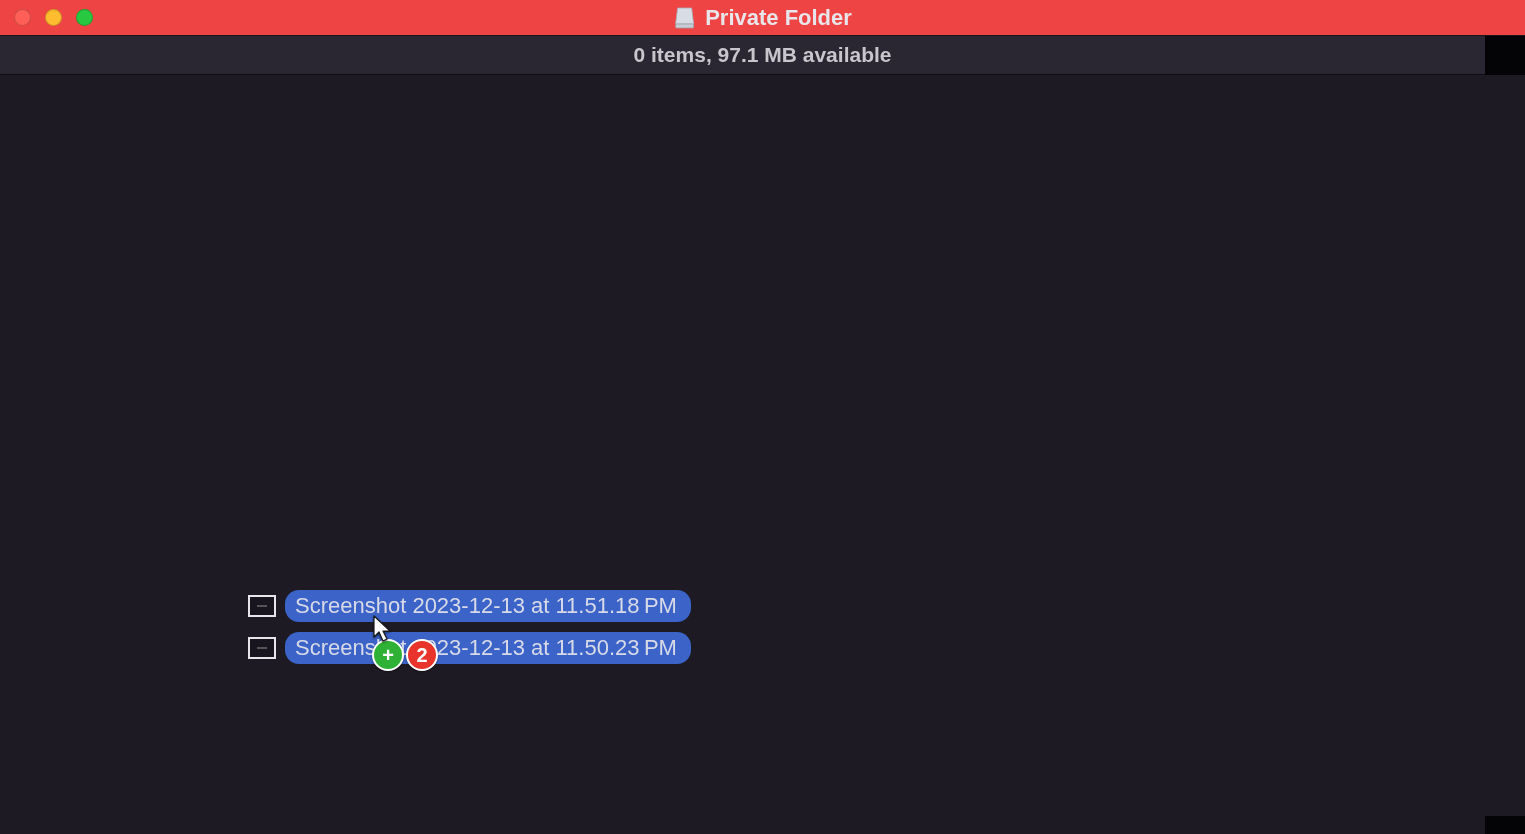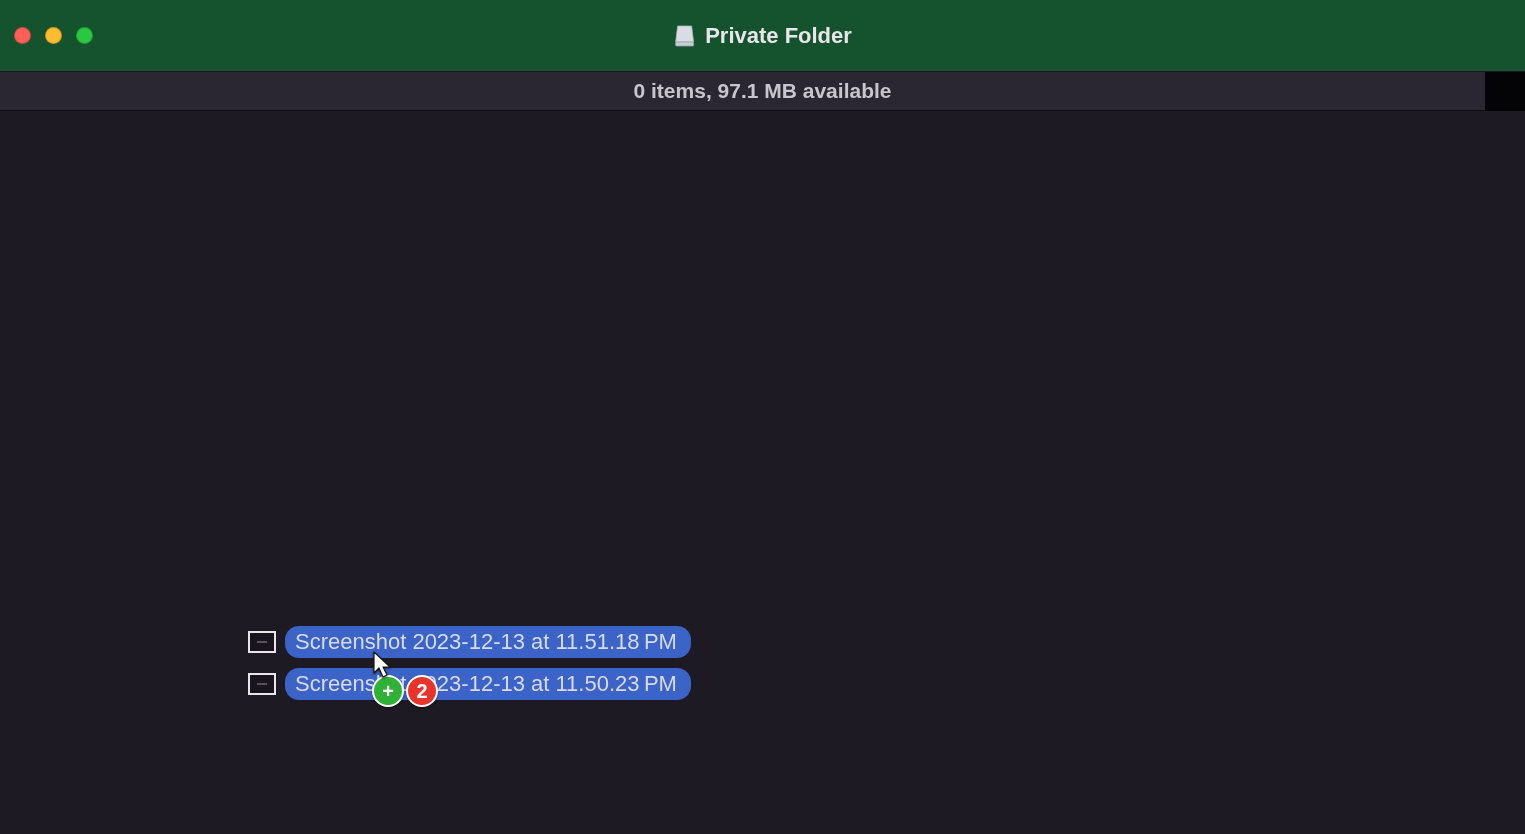--- a/index.html
+++ b/index.html
@@ -9,22 +9,22 @@
     }
     body {
       width: 1525px;
       height: 834px;
       background: #1e1a24;
       font-family: -apple-system, BlinkMacSystemFont, "Helvetica Neue", sans-serif;
       overflow: hidden;
       position: relative;
     }
     .titlebar {
-      height: 72px;
-      background: #14532d;
+      height: 36px;
+      background: #ef4444;
       display: flex;
       align-items: center;
       position: relative;
       border-bottom: 1px solid #1a1620;
     }
     .traffic-lights {
       display: flex;
       gap: 14px;
       padding-left: 14px;
       align-items: center;

